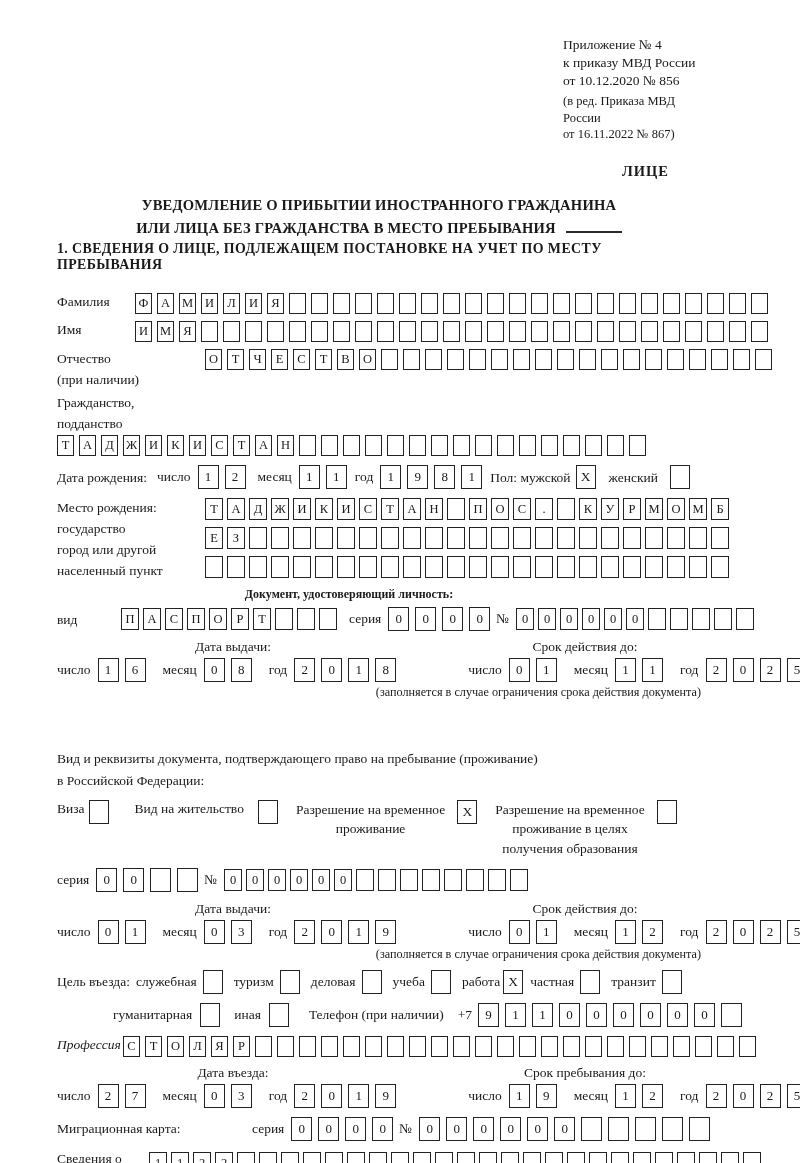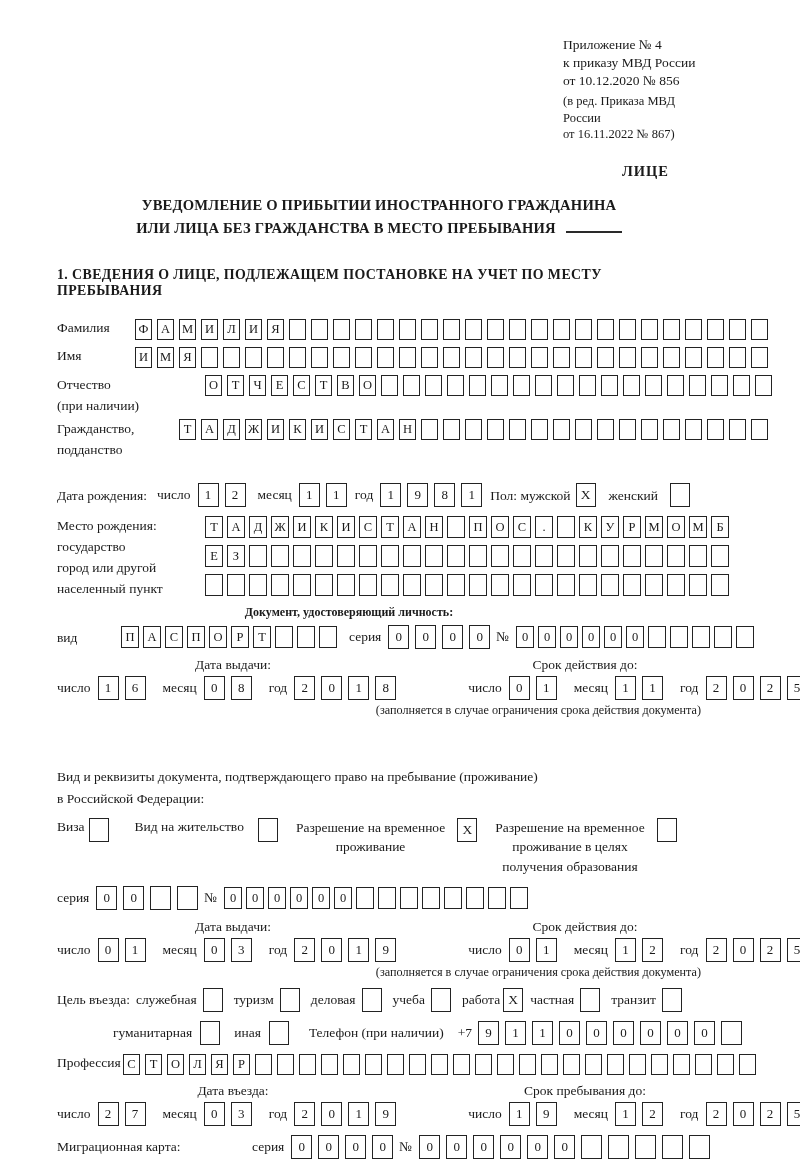--- a/index.html
+++ b/index.html
@@ -9,28 +9,28 @@
 
   
   .hdr{margin-left:506px;font-size:13.5px;line-height:1.32;}
   .hdr .small{font-size:12.5px;}
   .hdr .gap{height:4px;}
   .forma{text-align:right;margin:20px 32px 0 0;font-weight:bold;font-size:14.5px;letter-spacing:1px;}
 
   
   .title{text-align:center;font-weight:bold;font-size:14.6px;line-height:1.6;margin-top:14px;letter-spacing:.2px;}
   .blank-line{display:inline-block;width:56px;border-bottom:2.4px solid #2a2a2a;height:.85em;margin-left:10px;}
-  .sec-heading{font-weight:bold;font-size:13.9px;margin-top:26px;letter-spacing:.4px;}
+  .sec-heading{font-weight:bold;font-size:13.9px;letter-spacing:.4px;}
 
   
   .formbody{margin-top:20px;font-size:13.5px;}
   .row{display:flex;align-items:flex-start;margin-bottom:7px;}
   .lab{flex:none;line-height:1.3;}
   .lab2{line-height:1.55;}
-  .w78{width:78px;} .w122{width:122px;} .w148{width:148px;} .w64{width:64px;} .w66{width:66px;} .w92{width:92px;} .w195{width:195px;}
+  .w78{width:78px;} .w122{width:122px;} .w148{width:148px;} .w64{width:64px;} .w66{width:66px;font-style:italic;} .w92{width:92px;} .w195{width:195px;}
 
   .cells{display:flex;flex:none;}
   .cell{box-sizing:border-box;flex:none;display:inline-flex;align-items:center;justify-content:center;
         width:17px;height:21px;border:1.8px solid #232323;margin-right:5px;font-size:12.5px;background:#fff;}
   .mid .cell{width:18px;height:22px;margin-right:4px;}
   .big .cell{width:21px;height:24px;margin-right:6px;font-size:13px;}
   .chk{box-sizing:border-box;flex:none;display:inline-flex;align-items:center;justify-content:center;
        width:20px;height:24px;border:1.8px solid #232323;font-size:13.5px;}
   .cellcol .cells{margin-bottom:7px;}
 
@@ -179,21 +179,21 @@
           <span class="cell"></span>
           <span class="cell"></span>
           <span class="cell"></span>
           <span class="cell"></span>
           <span class="cell"></span>
           <span class="cell"></span>
           <span class="cell"></span>
         </span>
     </div>
 
-    <div class="row" style="margin-bottom:22px;">
+    <div class="row" style="margin-bottom:9px;flex-direction:column;">
       <span class="lab lab2 w122">
         <span>Гражданство,</span><br>
         <span>подданство</span>
       </span>
       <span class="cells">
           <span class="cell">Т</span>
           <span class="cell">А</span>
           <span class="cell">Д</span>
           <span class="cell">Ж</span>
           <span class="cell">И</span>

